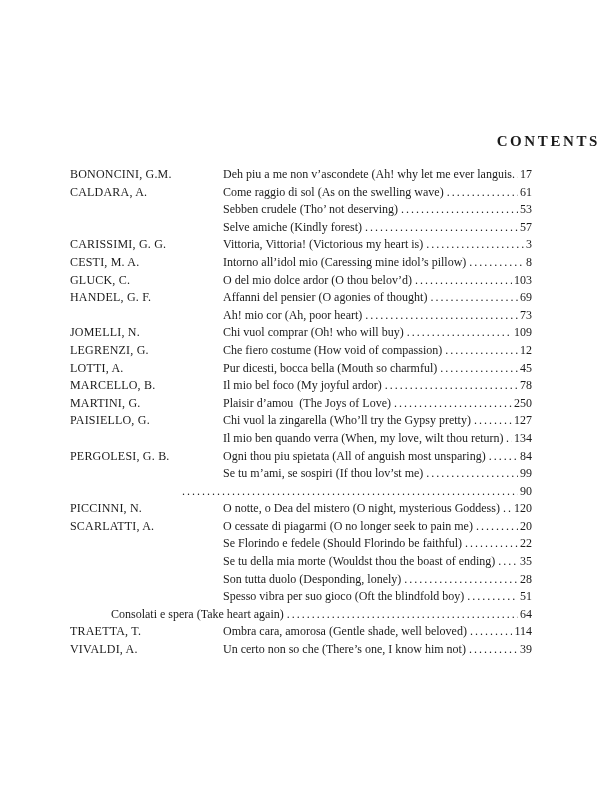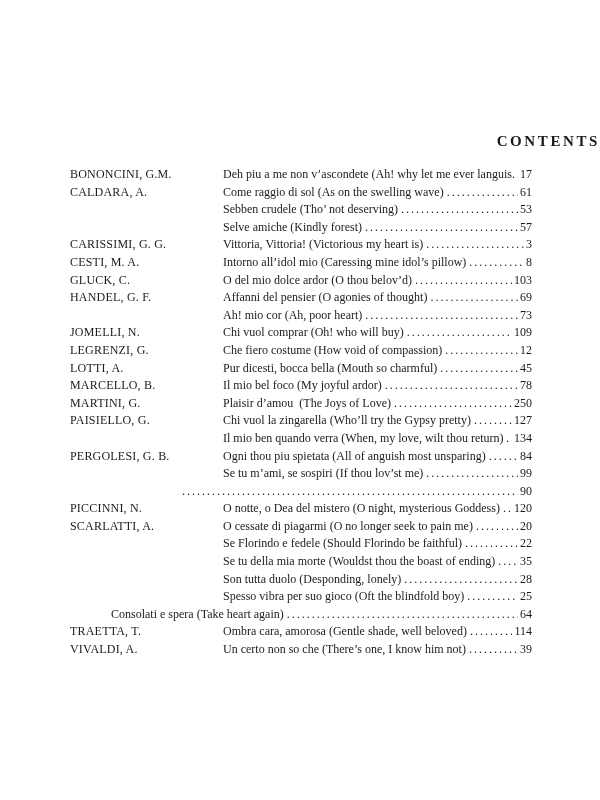--- a/index.html
+++ b/index.html
@@ -179,21 +179,21 @@
       <div class="toc-row">
         <span class="composer"></span>
         <span class="song-title">Son tutta duolo (Desponding, lonely)</span>
         <span class="leader">. . . . . . . . . . . . . . . . . . . . . . . . . . . . . . . . . . . . . . . . . . . . . . . . . . . . . . . . . . . . . . . . . . . . . . . . . . . . . . . . </span>
         <span class="page-num">28</span>
       </div>
       <div class="toc-row">
         <span class="composer"></span>
         <span class="song-title">Spesso vibra per suo gioco (Oft the blindfold boy)</span>
         <span class="leader">. . . . . . . . . . . . . . . . . . . . . . . . . . . . . . . . . . . . . . . . . . . . . . . . . . . . . . . . . . . . . . . . . . . . . . . . . . . . . . . . </span>
-        <span class="page-num">25</span>
+        <span class="page-num">51</span>
       </div>
       <div class="toc-row">
         <span class="song-title">Consolati e spera (Take heart again)</span>
         <span class="leader">. . . . . . . . . . . . . . . . . . . . . . . . . . . . . . . . . . . . . . . . . . . . . . . . . . . . . . . . . . . . . . . . . . . . . . . . . . . . . . . . </span>
         <span class="page-num">64</span>
       </div>
       <div class="toc-row">
         <span class="composer">TRAETTA, T.</span>
         <span class="song-title">Ombra cara, amorosa (Gentle shade, well beloved)</span>
         <span class="leader">. . . . . . . . . . . . . . . . . . . . . . . . . . . . . . . . . . . . . . . . . . . . . . . . . . . . . . . . . . . . . . . . . . . . . . . . . . . . . . . . </span>

